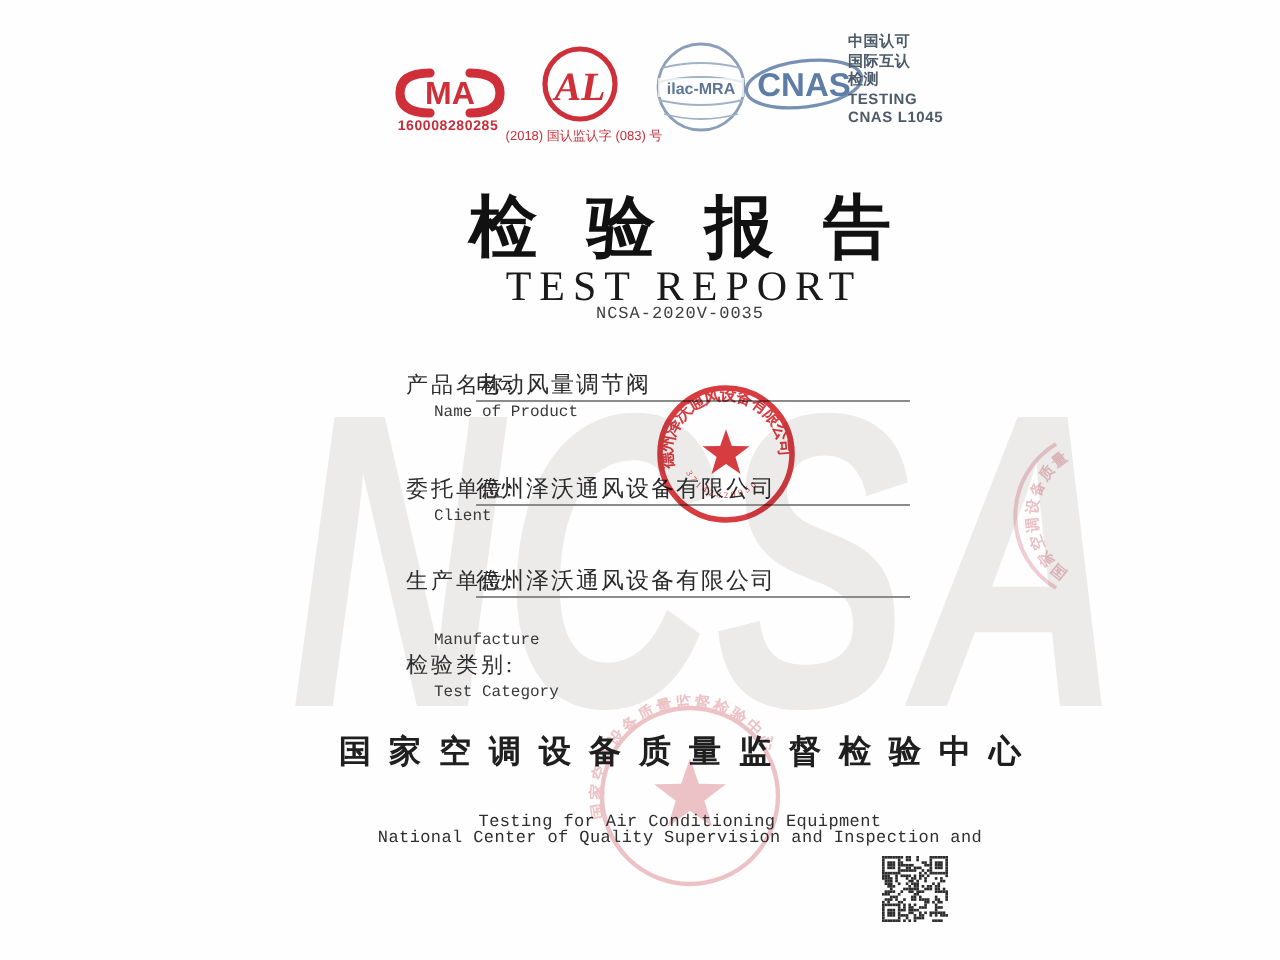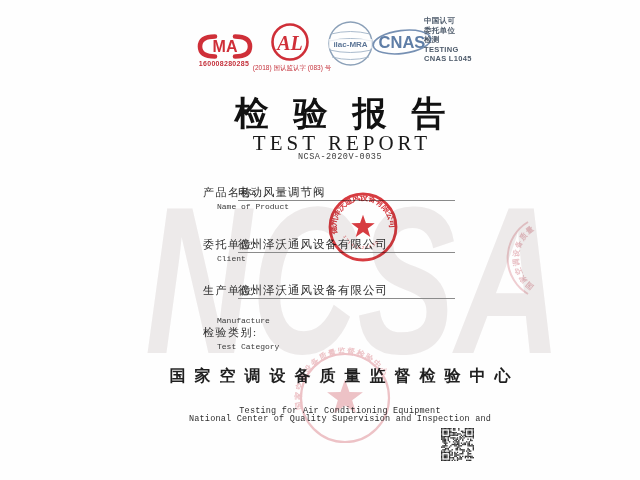--- a/index.html
+++ b/index.html
@@ -77,21 +77,21 @@
     <text x="23.5" y="27" text-anchor="middle" font-family="Liberation Sans, sans-serif" font-size="8" font-weight="bold" fill="#5d7697">ilac-MRA</text>
   </svg>
 
   <svg id="cnas" class="logo" width="62" height="33" viewBox="0 0 62 33">
     <ellipse cx="31" cy="15" rx="29" ry="11.5" fill="none" stroke="#5e7da6" stroke-width="1.6" transform="rotate(-7 31 15)" opacity=".85"></ellipse>
     <text x="31" y="21" text-anchor="middle" font-family="Liberation Sans, sans-serif" font-size="16.5" font-weight="bold" fill="#5e7da6">CNAS</text>
   </svg>
 
   <div id="accr">
     <div>中国认可</div>
-    <div>委托单位</div>
+    <div>国际互认</div>
     <div>检测</div>
     <div>TESTING</div>
     <div>CNAS L1045</div>
   </div>
 
   <div id="title-zh" class="center-col">检验报告</div>
   <div id="title-en" class="center-col">TEST REPORT</div>
   <div id="title-no" class="center-col">NCSA-2020V-0035</div>
 
   <div class="fld-label" style="top:185px">产品名称:</div>

